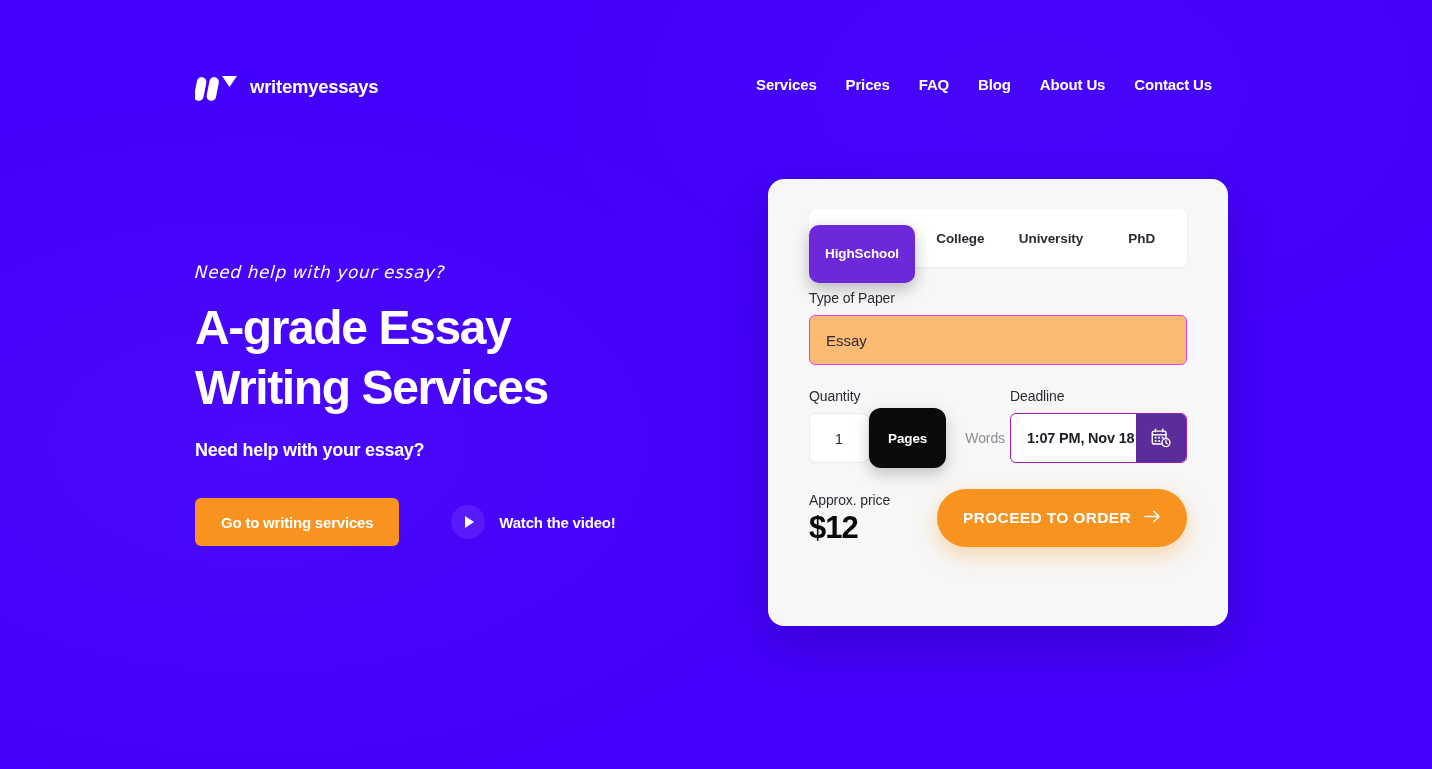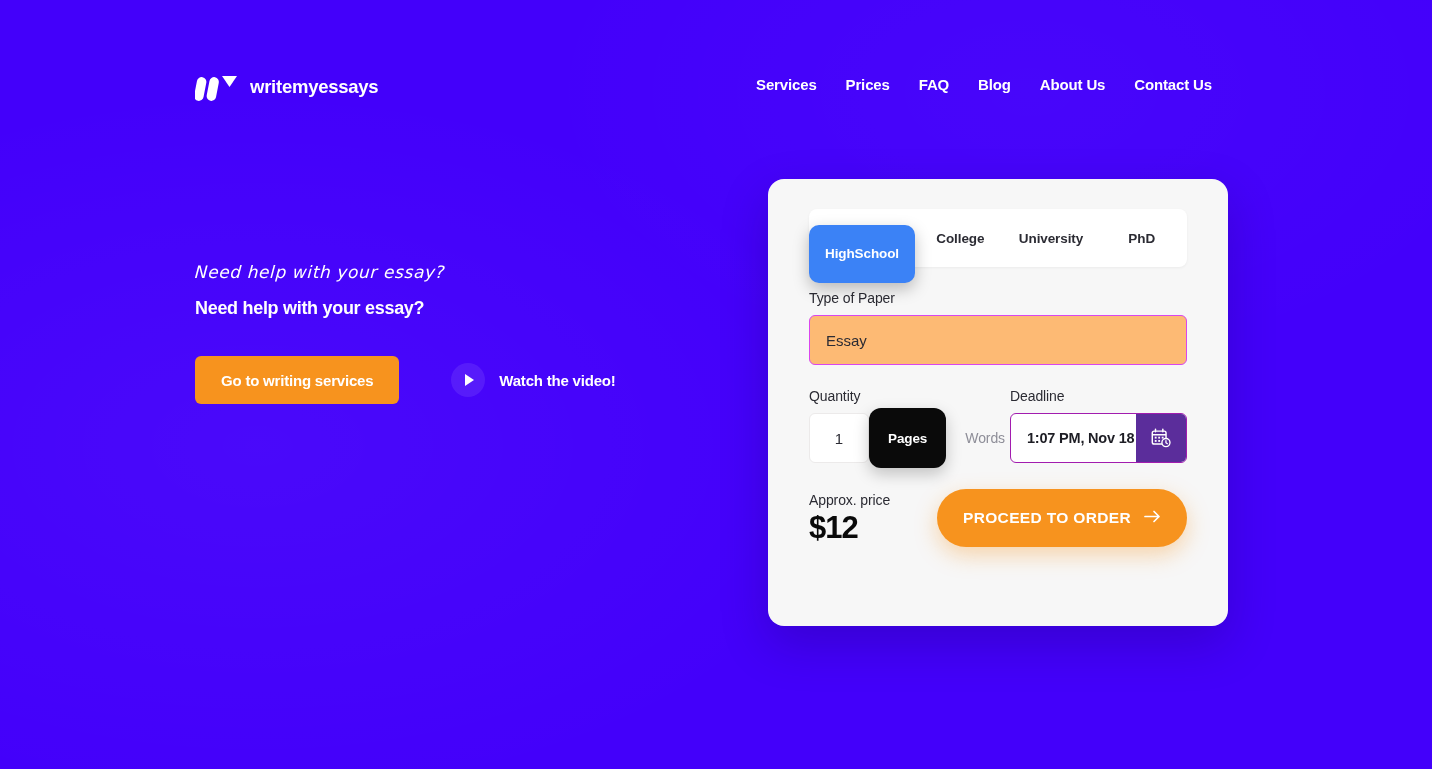--- a/index.html
+++ b/index.html
@@ -203,21 +203,21 @@
     justify-content: center;
     font-size: 13.5px;
     font-weight: 700;
     color: #2b2b33;
     cursor: pointer;
     border-radius: 8px;
     letter-spacing: -0.1px;
     white-space: nowrap;
   }
   .tab.active {
-    background: #3b82f6;
+    background: #6d28d9;
     color: #ffffff;
     border-radius: 10px;
     box-shadow: 0 6px 16px rgba(0,0,0,0.25);
     flex: 0 0 106px;
     margin-top: 31px;
   }
 
   .field-label {
     font-size: 14px;
     color: #2b2b33;
@@ -407,20 +407,24 @@
     <a class="nav-link" href="#">About Us</a>
     <a class="nav-link" href="#">Contact Us</a>
   </nav>
 
 </header>
 
 <section class="hero">
 
   <div class="hero-eyebrow">Need help with your essay?</div>
 
+  <h1 class="hero-title">
+    <span>A-grade Essay</span><br>
+    <span>Writing Services</span>
+  </h1>
 
   <div class="hero-sub">Need help with your essay?</div>
 
   <div class="hero-actions">
     <button class="btn-primary">Go to writing services</button>
 
     <a class="video-link" href="#">
       <span class="play-circle">
         <span class="play-tri"></span>
       </span>

